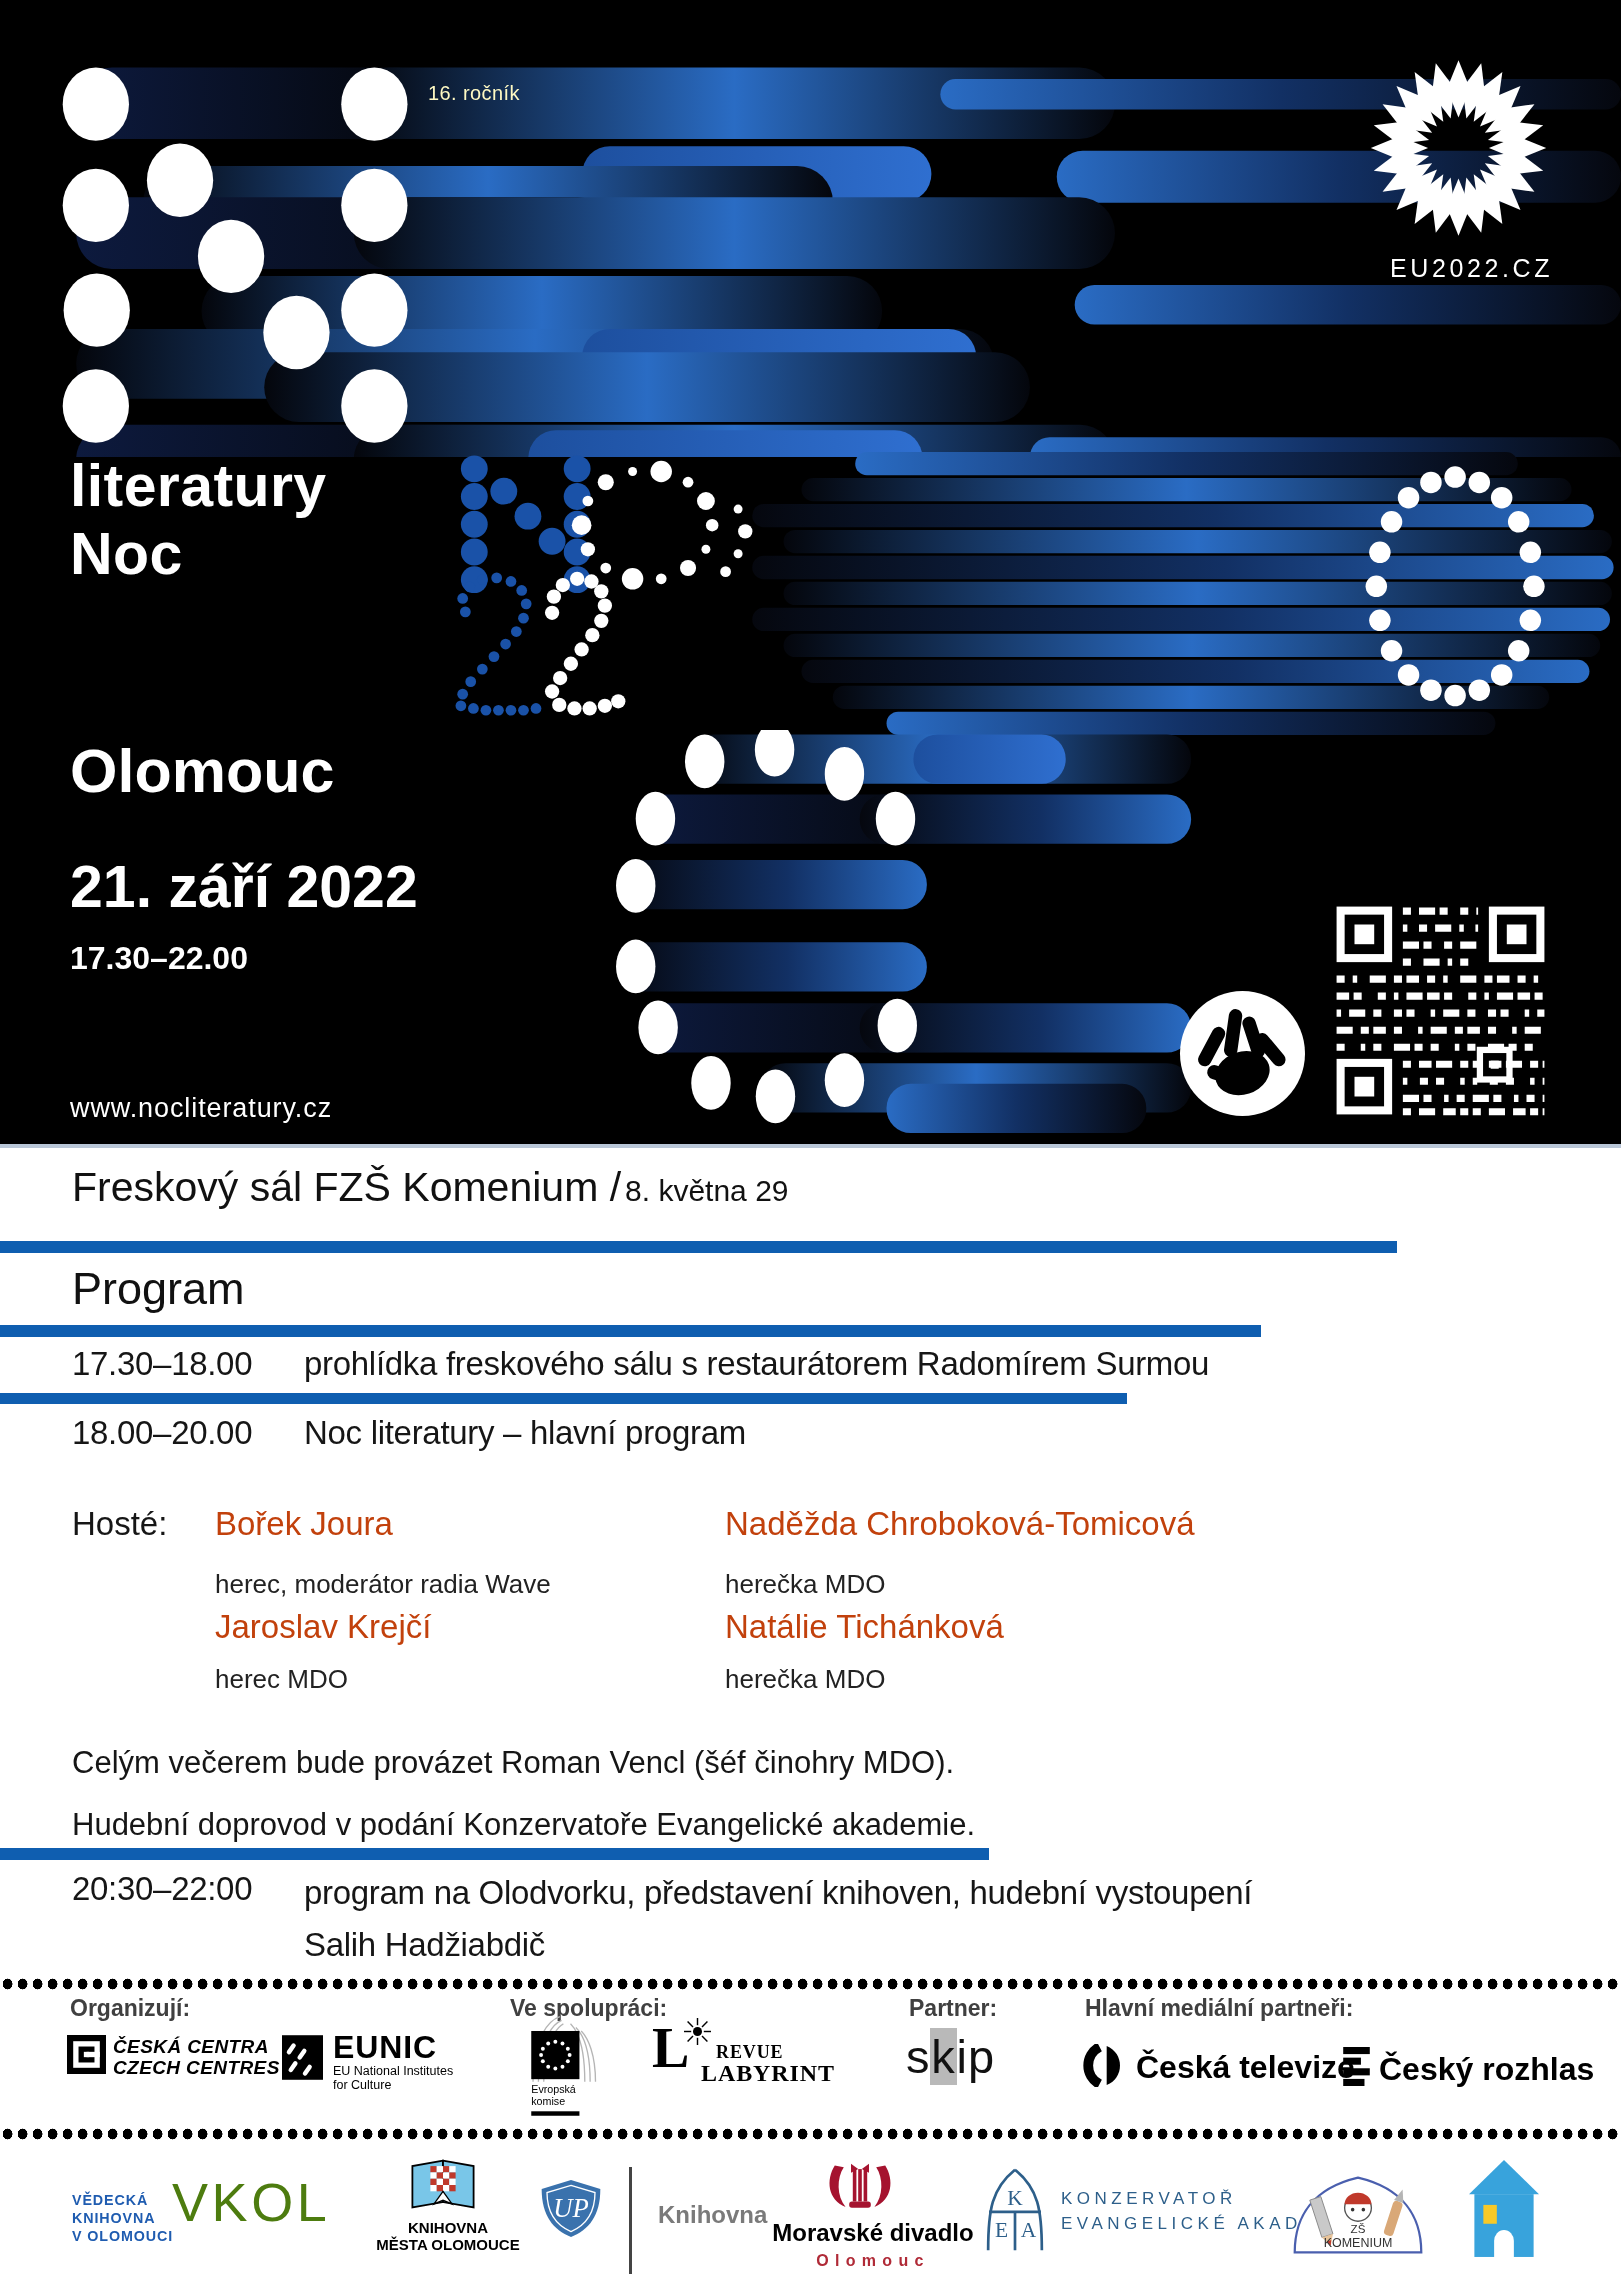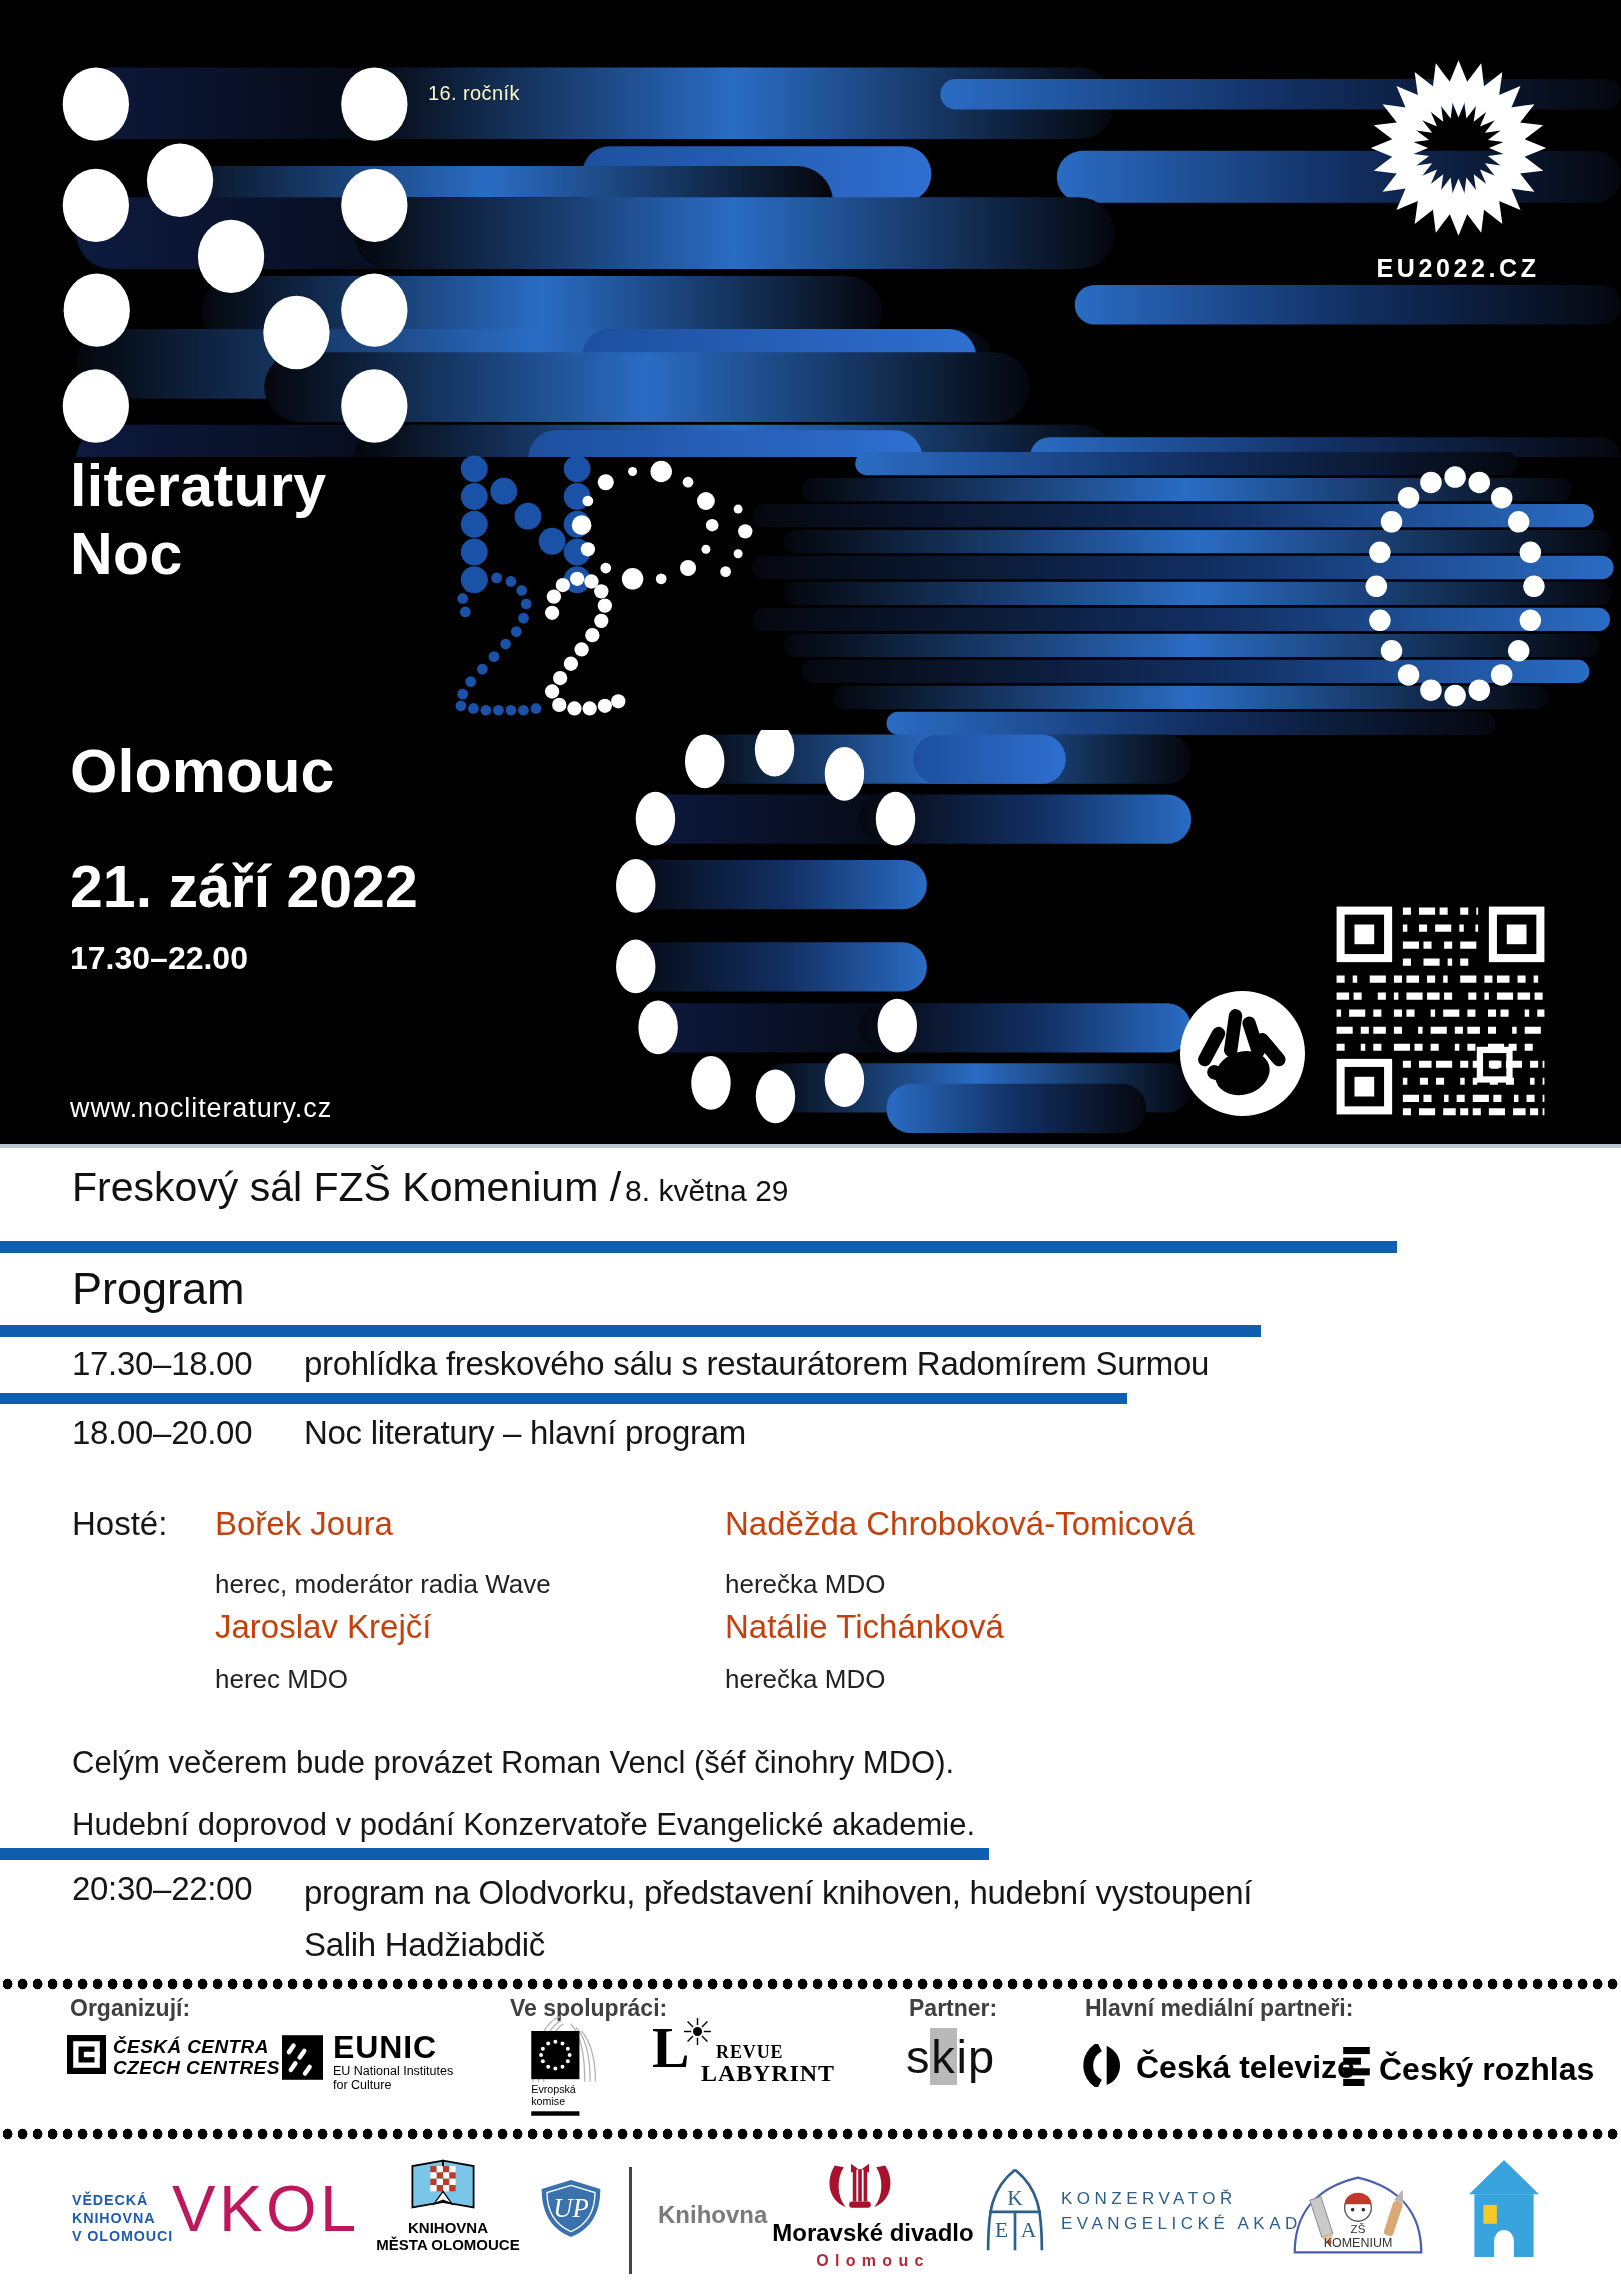--- a/index.html
+++ b/index.html
@@ -8,21 +8,21 @@
   .abs{position:absolute;}
   
   .hero{position:absolute;left:0;top:0;width:1621px;height:1144px;background:#000;
         border-bottom:4.5px solid #b9c6d8;box-sizing:content-box;}
   .hero-edition{color:#fef9c3;font-size:20px;letter-spacing:0.4px;}
   .hero-title{color:#fff;font-size:59px;font-weight:bold;line-height:68px;letter-spacing:0.4px;}
   .hero-city{color:#fff;font-size:61px;font-weight:bold;}
   .hero-date{color:#fff;font-size:59px;font-weight:bold;}
   .hero-time{color:#fff;font-size:32px;font-weight:bold;}
   .hero-url{color:#fff;font-size:27px;letter-spacing:0.9px;}
-  .eu-text{color:#fff;font-size:25px;letter-spacing:3.6px;margin-top:7.2px;text-align:center;font-weight:bold;}
+  .eu-text{color:#fff;font-size:25px;letter-spacing:3.6px;margin-top:7.2px;text-align:right;}
   
   .venue-big{font-size:41px;color:#111;}
   .venue-small{font-size:30px;color:#111;}
   .rule{position:absolute;left:0;height:11.6px;background:#0f5eb0;}
   .h-program{font-size:45px;color:#111;}
   .sched{font-size:33px;color:#161616;letter-spacing:-0.3px;}
   .hosts-label{font-size:33px;color:#161616;}
   .host-name{font-size:33px;color:#c2410c;}
   .host-role{font-size:26px;color:#222;}
   .note{font-size:31px;color:#161616;}
@@ -33,21 +33,21 @@
   .cc-text{font-size:19px;font-weight:bold;color:#000;line-height:20.6px;letter-spacing:0.4px;font-style:italic;}
   .eunic-name{font-size:32px;font-weight:bold;color:#000;letter-spacing:0.9px;}
   .eunic-sub{font-size:12.5px;color:#000;line-height:14.3px;}
   .lab-l{font-family:"Liberation Serif",serif;font-size:56px;font-weight:bold;color:#000;line-height:52px;}
   .lab-t1{font-family:"Liberation Serif",serif;font-size:18px;font-weight:bold;color:#000;letter-spacing:0.9px;}
   .lab-t2{font-family:"Liberation Serif",serif;font-size:24px;font-weight:bold;color:#000;letter-spacing:0.9px;}
   .skip{font-size:47px;color:#111;letter-spacing:0.9px;}
   .skip-k{background:#b9b9b9;padding:1.8px 0.9px;}
   .ct-name,.cro-name{font-size:32px;font-weight:bold;color:#000;}
   .vkol-small{font-size:14.3px;font-weight:bold;color:#1f5cb0;line-height:18px;letter-spacing:0.9px;}
-  .vkol-big{font-size:65px;color:#be185d;letter-spacing:3.6px;text-align:right;}
+  .vkol-big{font-size:54px;color:#4d7c0f;letter-spacing:3.6px;text-align:right;}
   .kmo-text{font-size:15px;font-weight:bold;color:#000;line-height:17px;text-align:center;}
   .up-label{font-size:24px;font-weight:bold;color:#7a7a7a;}
   .mdo-name{font-size:24px;font-weight:bold;color:#000;text-align:center;}
   .mdo-city{font-size:16px;font-weight:bold;color:#b02a37;letter-spacing:6.3px;text-align:center;}
   .kea-line{color:#2d5f8a;letter-spacing:4.5px;}
   .kea-l1{font-size:17px;} .kea-l2{font-size:17px;}
   .divider-v{position:absolute;width:2.7px;background:#444;}
 </style>
 </head>
 <body>

